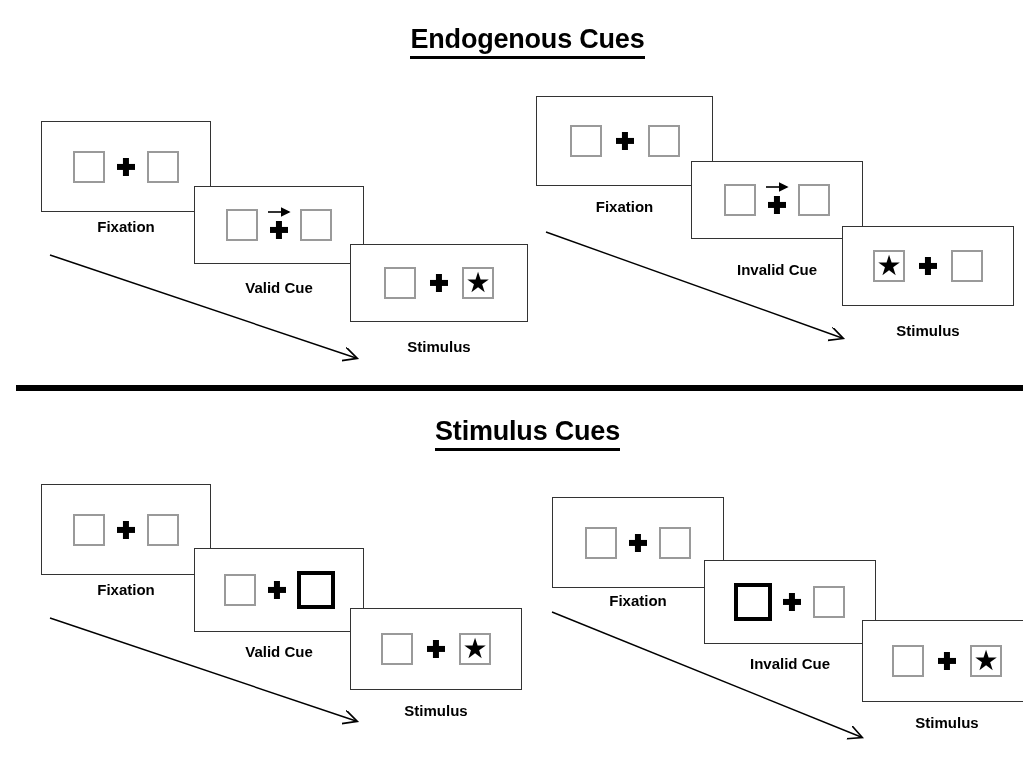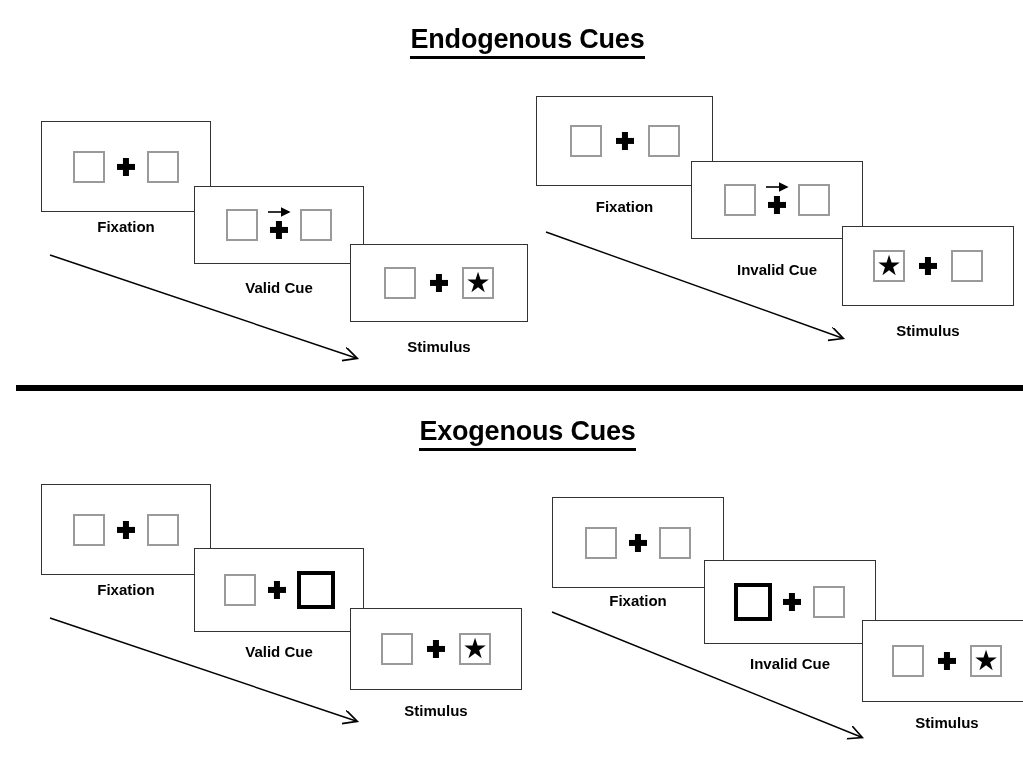--- a/index.html
+++ b/index.html
@@ -244,21 +244,21 @@
       <div class="slot" style="width:36px;">
         <div class="box" style="width:32px;height:32px;"></div>
       </div>
     </div>
   </div>
   <div class="caption" style="left:826px;top:322px;width:172px;">Stimulus</div>
 
   <div class="divider" style="top:385px;"></div>
 
   <div class="section-title" style="left:0;top:416px;">
-    <span>Exogenous Cues</span>
+    <span>Stimulus Cues</span>
   </div>
 
   <svg class="flow-arrow" style="left:30px;top:608px;width:330px;height:125px;" viewBox="0 0 330 125">
     <defs>
       <marker id="ah3" markerWidth="12" markerHeight="12" refX="9" refY="5" orient="auto">
         <path d="M0,0 L10,5 L0,10" fill="none" stroke="#000" stroke-width="1.2"></path>
       </marker>
     </defs>
     <line x1="4" y1="10" x2="310" y2="113" stroke="#000" stroke-width="1.4" marker-end="url(#ah3)"></line>
   </svg>

